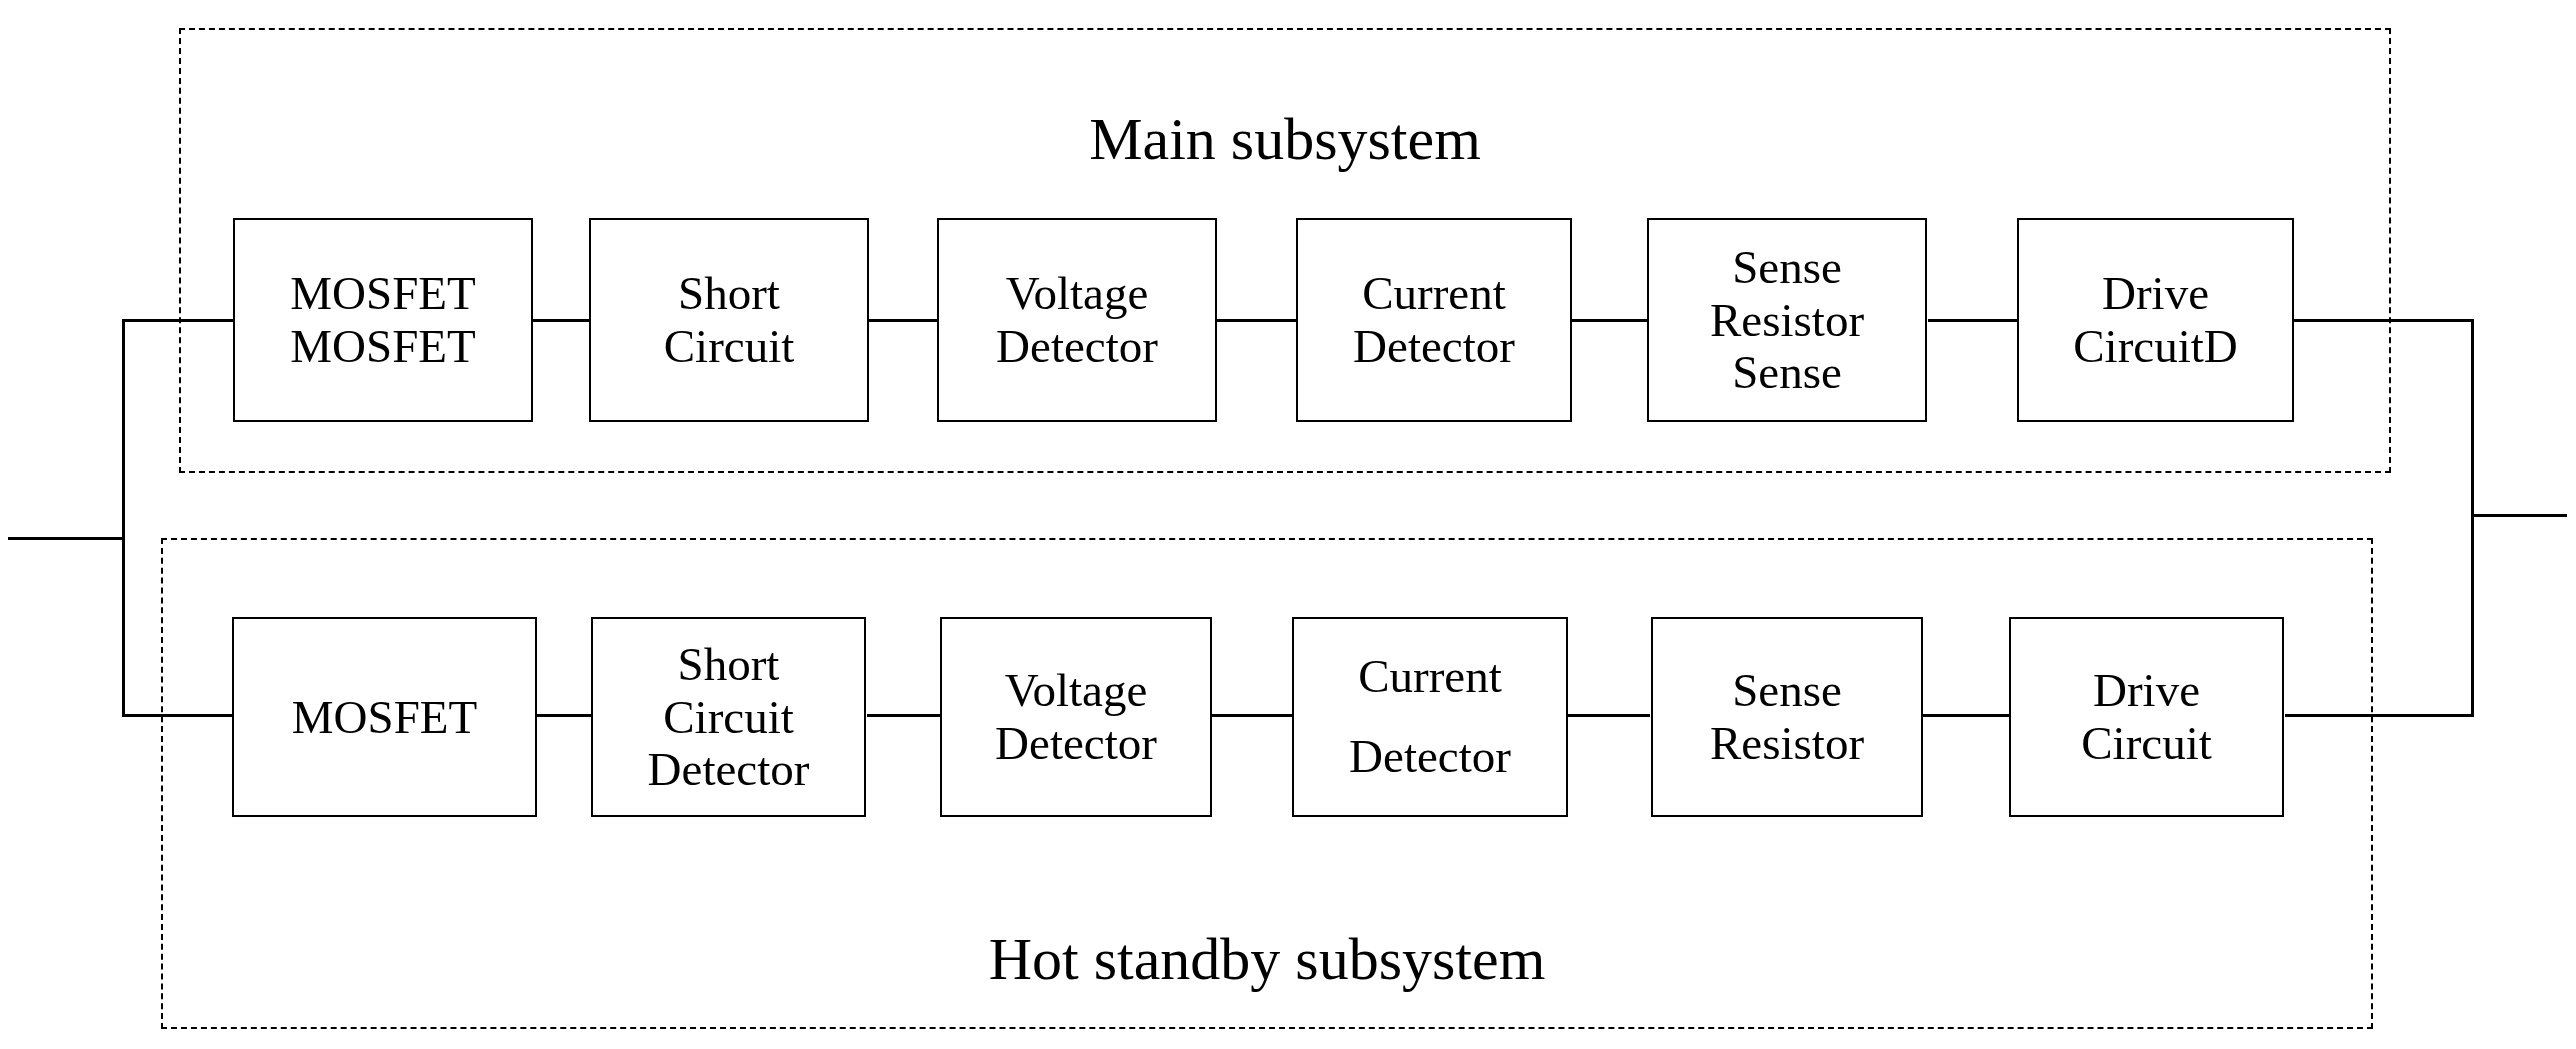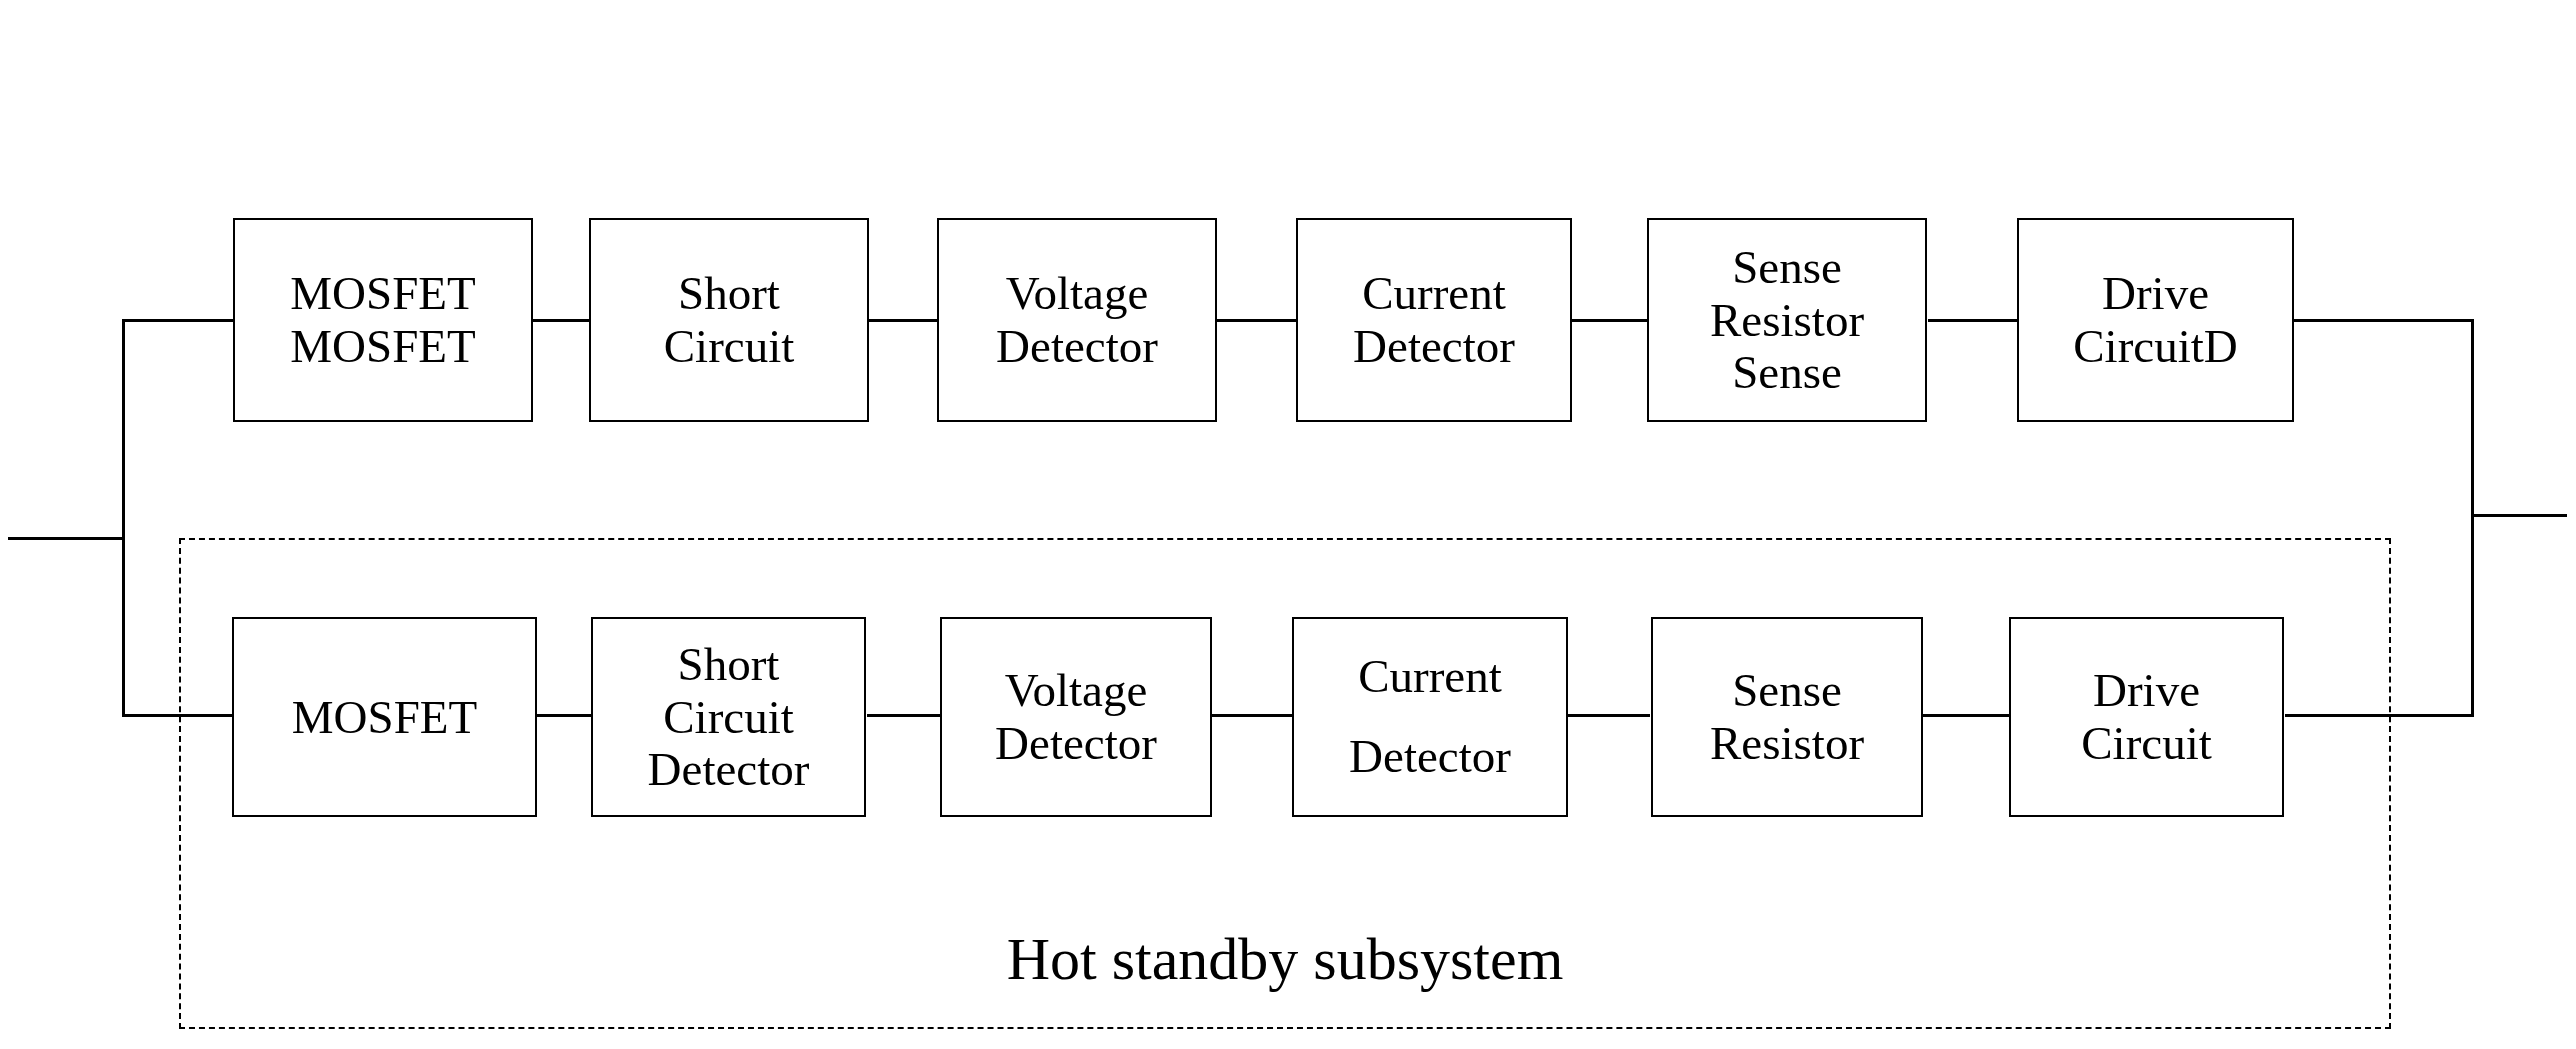--- a/index.html
+++ b/index.html
@@ -48,22 +48,25 @@
     background:#000;
   }
   .hline{height:2.6px;}
   .vline{width:2.6px;}
 </style>
 </head>
 <body>
 
 <div id="stage">
 
+  <div class="boundary" style="left:179px;top:27.5px;width:2212px;height:445px;">
+    <div class="subsys-title" style="top:79px;">Main subsystem</div>
+  </div>
 
-  <div class="boundary" style="left:179px;top:538px;width:2212px;height:491px;">
+  <div class="boundary" style="left:161px;top:538px;width:2212px;height:491px;">
     <div class="subsys-title" style="top:389px;">Hot standby subsystem</div>
   </div>
 
   <div class="block" style="left:233px;top:218px;width:300px;height:204px;">
     <span class="lbl">MOSFET
 MOSFET</span>
   </div>
   <div class="block" style="left:589px;top:218px;width:280px;height:204px;">
     <span class="lbl">Short
 Circuit</span>

